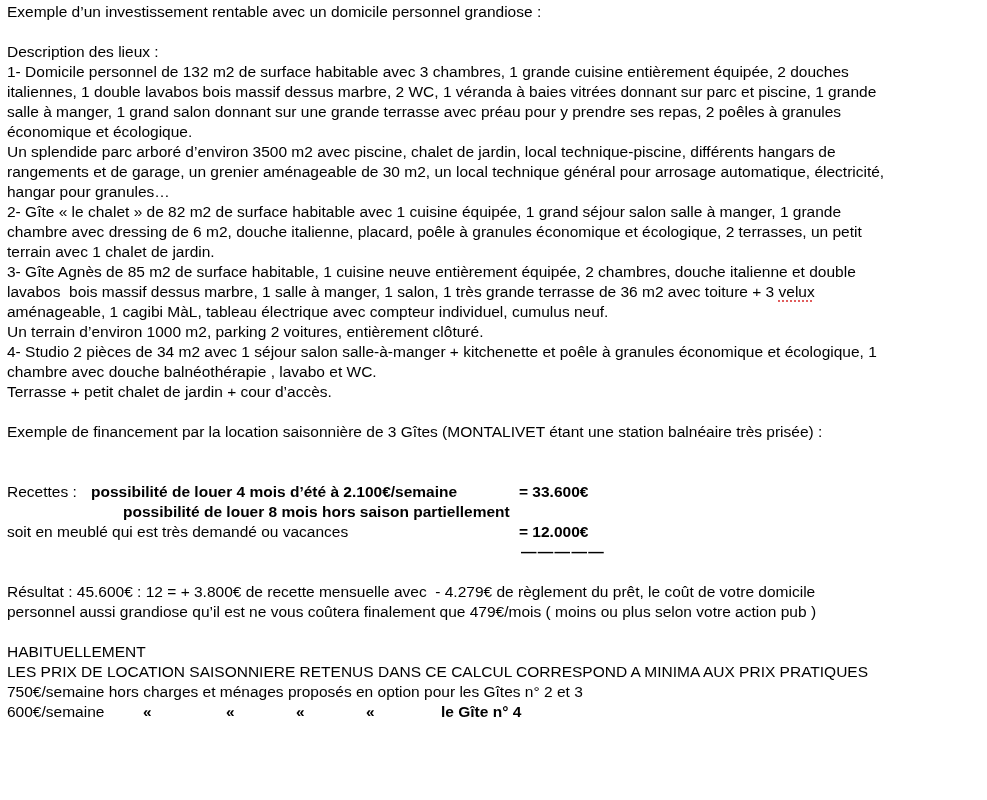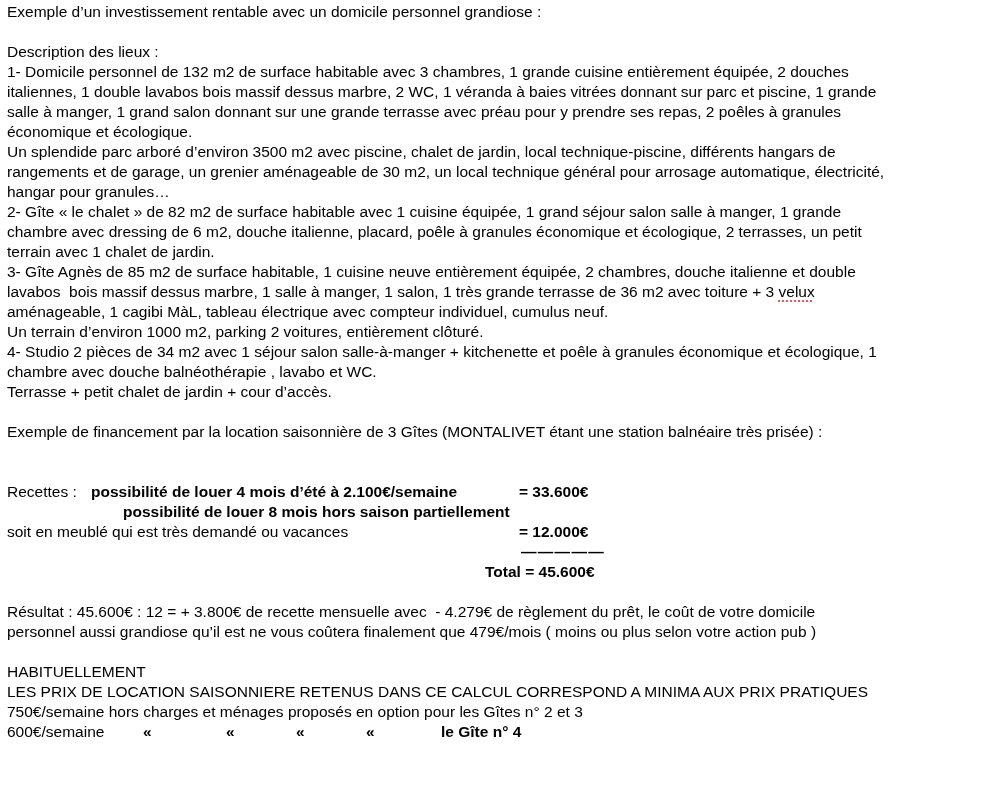--- a/index.html
+++ b/index.html
@@ -68,21 +68,20 @@
       <div class="line"><span>chambre avec douche balnéothérapie , lavabo et WC.</span></div>
       <div class="line"><span>Terrasse + petit chalet de jardin + cour d’accès.</span></div>
       <div class="line"></div>
       <div class="line"><span>Exemple de financement par la location saisonnière de 3 Gîtes (MONTALIVET étant une station balnéaire très prisée) :</span></div>
       <div class="line"></div>
       <div class="line"></div>
       <div class="line"><span>Recettes :</span><span class="abs" style="left: 91px;">possibilité de louer 4 mois d’été à 2.100€/semaine</span><span class="abs" style="left: 519px;">= 33.600€</span></div>
       <div class="line"><span class="abs" style="left: 92px; margin-left: 31px;">possibilité de louer 8 mois hors saison partiellement</span></div>
       <div class="line"><span>soit en meublé qui est très demandé ou vacances</span><span class="abs" style="left: 519px;">= 12.000€</span></div>
       <div class="line"><span class="abs dashes" style="left: 521px;">— — — — —</span></div>
-      <div class="line"><span class="abs" style="left: 485px;">Total = 45.600€</span></div>
       <div class="line"></div>
       <div class="line"><span>Résultat : 45.600€ : 12 = + 3.800€ de recette mensuelle avec  - 4.279€ de règlement du prêt, le coût de votre domicile</span></div>
       <div class="line"><span>personnel aussi grandiose qu’il est ne vous coûtera finalement que 479€/mois ( moins ou plus selon votre action pub )</span></div>
       <div class="line"></div>
       <div class="line"><span>HABITUELLEMENT</span></div>
       <div class="line"><span>LES PRIX DE LOCATION SAISONNIERE RETENUS DANS CE CALCUL CORRESPOND A MINIMA AUX PRIX PRATIQUES</span></div>
       <div class="line"><span>750€/semaine hors charges et ménages proposés en option pour les Gîtes n° 2 et 3</span></div>
       <div class="line"><span>600€/semaine</span><span class="abs" style="left: 143px;">«</span><span class="abs" style="left: 226px;">«</span><span class="abs" style="left: 296px;">«</span><span class="abs" style="left: 366px;">«</span><span class="abs" style="left: 441px;">le Gîte n° 4</span></div>
     </div>
 </div>

